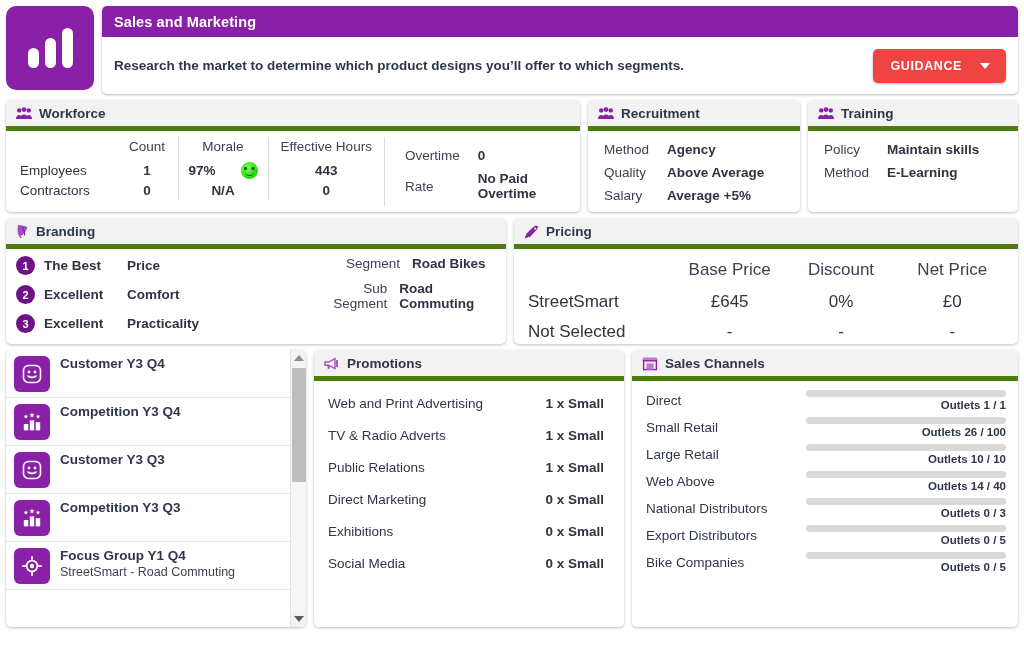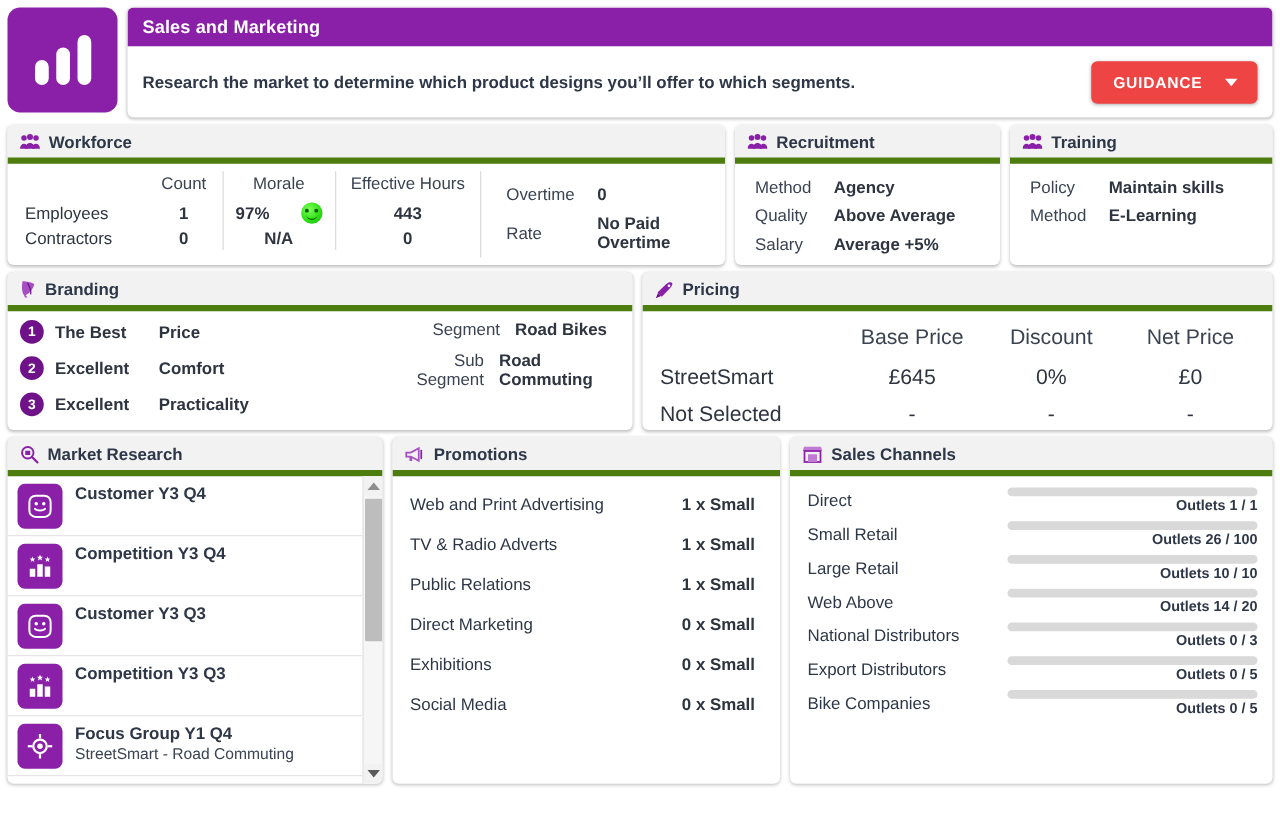--- a/index.html
+++ b/index.html
@@ -379,28 +379,20 @@
           </tr>
         </tbody>
           </table>
       </div>
     </div>
   </div>
 
   <div class="row4">
 
     <div class="panel p-research">
-      <div class="panel-head">
-        <svg width="15" height="15" viewBox="0 0 15 15">
-          <circle cx="6.2" cy="6.2" r="4.6" fill="none" stroke="#8a1fa8" stroke-width="1.5"></circle>
-          <path d="M4.2 4.6h4v3.4h-4z" fill="#8a1fa8"></path>
-          <path d="M9.6 9.6L14 14" stroke="#8a1fa8" stroke-width="1.8" stroke-linecap="round"></path>
-        </svg>
-        <span>Market Research</span>
-      </div>
       <div class="mr-body">
         <div class="mr-list">
 
           <div class="mr-item">
             <span class="mr-icon">
               <svg width="22" height="22" viewBox="0 0 22 22">
                 <rect x="2.5" y="2.5" width="17" height="17" rx="5" fill="none" stroke="#fff" stroke-width="1.6"></rect>
                 <circle cx="8" cy="9" r="1.4" fill="#fff"></circle>
                   <circle cx="14" cy="9" r="1.4" fill="#fff"></circle>
                 <path d="M7 13c1.2 1.8 6.8 1.8 8 0" stroke="#fff" stroke-width="1.6" fill="none" stroke-linecap="round"></path>
@@ -560,21 +552,21 @@
           <span class="ch-meter">
             <span class="ch-track"><span class="ch-fill" style="width: 100%;"></span></span>
             <span class="ch-label">Outlets 10 / 10</span>
           </span>
         </div>
 
         <div class="ch-row">
           <span class="ch-name">Web Above</span>
           <span class="ch-meter">
             <span class="ch-track"><span class="ch-fill" style="width: 70%;"></span></span>
-            <span class="ch-label">Outlets 14 / 20</span>
+            <span class="ch-label">Outlets 14 / 40</span>
           </span>
         </div>
 
         <div class="ch-row">
           <span class="ch-name">National Distributors</span>
           <span class="ch-meter">
             <span class="ch-track"><span class="ch-fill" style="width: 0%;"></span></span>
             <span class="ch-label">Outlets 0 / 3</span>
           </span>
         </div>

